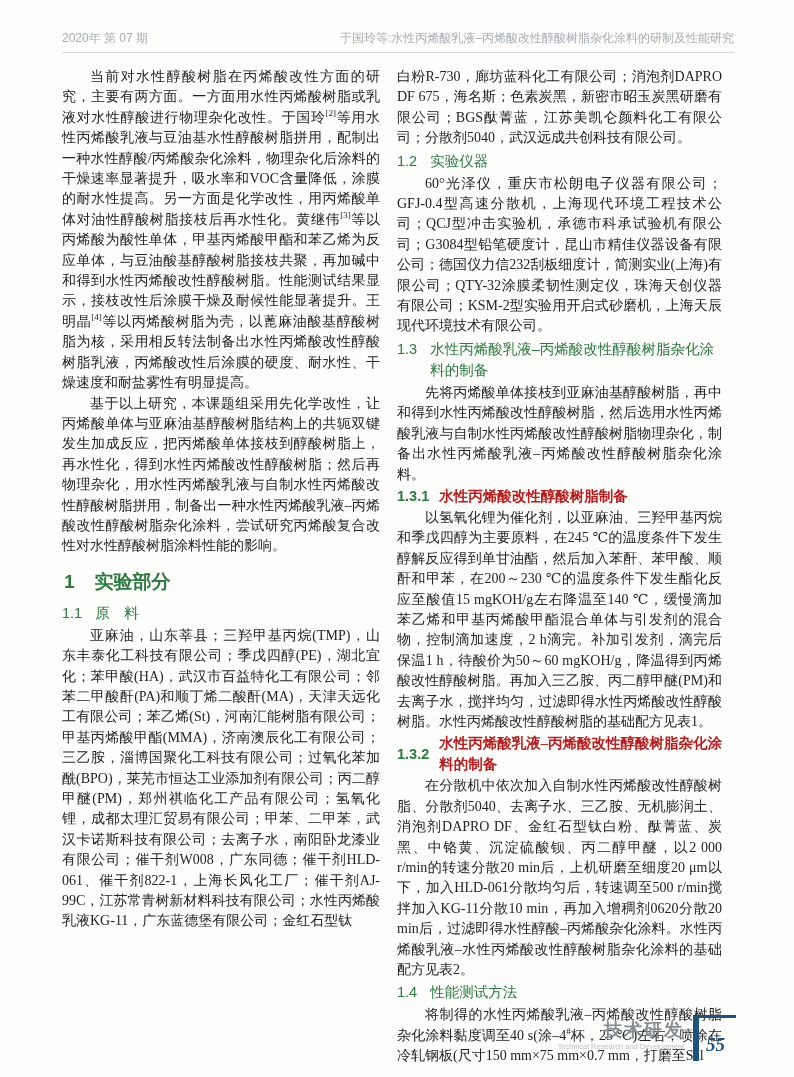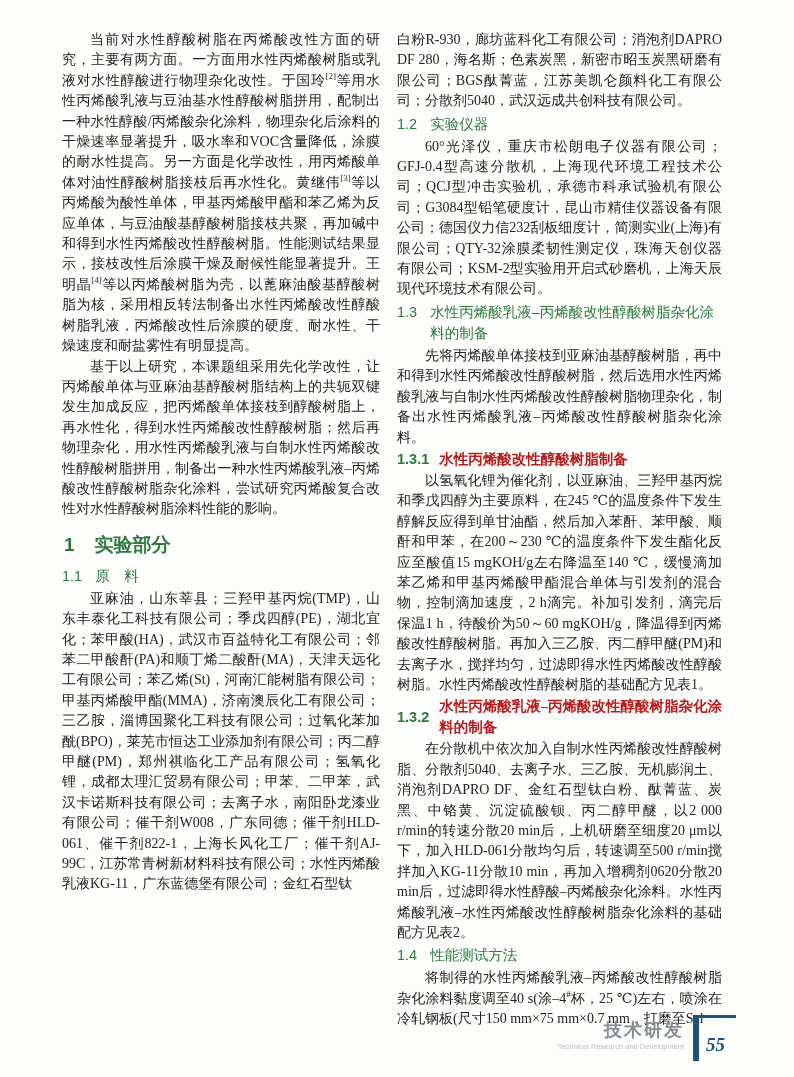--- a/index.html
+++ b/index.html
@@ -89,20 +89,24 @@
     font-family:"Liberation Serif","DejaVu Serif",serif;
     font-style:italic;font-weight:bold;
     font-size:19px;color:var(--page-blue);
   }
 </style>
 </head>
 <body>
 
 <div class="page">
 
+  <header class="hdr">
+    <span>2020年  第 07 期</span>
+    <span>于国玲等:水性丙烯酸乳液–丙烯酸改性醇酸树脂杂化涂料的研制及性能研究</span>
+  </header>
 
   <div class="cols">
 
     <div class="col left">
       <p class="ind">当前对水性醇酸树脂在丙烯酸改性方面的研究，主要有两方面。一方面用水性丙烯酸树脂或乳液对水性醇酸进行物理杂化改性。于国玲<sup>[2]</sup>等用水性丙烯酸乳液与豆油基水性醇酸树脂拼用，配制出一种水性醇酸/丙烯酸杂化涂料，物理杂化后涂料的干燥速率显著提升，吸水率和VOC含量降低，涂膜的耐水性提高。另一方面是化学改性，用丙烯酸单体对油性醇酸树脂接枝后再水性化。黄继伟<sup>[3]</sup>等以丙烯酸为酸性单体，甲基丙烯酸甲酯和苯乙烯为反应单体，与豆油酸基醇酸树脂接枝共聚，再加碱中和得到水性丙烯酸改性醇酸树脂。性能测试结果显示，接枝改性后涂膜干燥及耐候性能显著提升。王明晶<sup>[4]</sup>等以丙烯酸树脂为壳，以蓖麻油酸基醇酸树脂为核，采用相反转法制备出水性丙烯酸改性醇酸树脂乳液，丙烯酸改性后涂膜的硬度、耐水性、干燥速度和耐盐雾性有明显提高。</p>
       <p class="ind">基于以上研究，本课题组采用先化学改性，让丙烯酸单体与亚麻油基醇酸树脂结构上的共轭双键发生加成反应，把丙烯酸单体接枝到醇酸树脂上，再水性化，得到水性丙烯酸改性醇酸树脂；然后再物理杂化，用水性丙烯酸乳液与自制水性丙烯酸改性醇酸树脂拼用，制备出一种水性丙烯酸乳液–丙烯酸改性醇酸树脂杂化涂料，尝试研究丙烯酸复合改性对水性醇酸树脂涂料性能的影响。</p>
 
       <h2 class="h-sec">
         <span class="num">1</span>
         <span>实验部分</span>
@@ -110,21 +114,21 @@
 
       <h3 class="h-sub">
         <span class="num">1.1</span>
         <span class="txt">原　料</span>
       </h3>
 
       <p class="ind">亚麻油，山东莘县；三羟甲基丙烷(TMP)，山东丰泰化工科技有限公司；季戊四醇(PE)，湖北宜化；苯甲酸(HA)，武汉市百益特化工有限公司；邻苯二甲酸酐(PA)和顺丁烯二酸酐(MA)，天津天远化工有限公司；苯乙烯(St)，河南汇能树脂有限公司；甲基丙烯酸甲酯(MMA)，济南澳辰化工有限公司；三乙胺，淄博国聚化工科技有限公司；过氧化苯加酰(BPO)，莱芜市恒达工业添加剂有限公司；丙二醇甲醚(PM)，郑州祺临化工产品有限公司；氢氧化锂，成都太理汇贸易有限公司；甲苯、二甲苯，武汉卡诺斯科技有限公司；去离子水，南阳卧龙漆业有限公司；催干剂W008，广东同德；催干剂HLD-061、催干剂822-1，上海长风化工厂；催干剂AJ-99C，江苏常青树新材料科技有限公司；水性丙烯酸乳液KG-11，广东蓝德堡有限公司；金红石型钛</p>
     </div>
 
     <div class="col right">
-      <p>白粉R-930，廊坊蓝科化工有限公司；消泡剂DAPRO DF 280，海名斯；色素炭黑，新密市昭玉炭黑研磨有限公司；BGS酞菁蓝，江苏美凯仑颜料化工有限公司；分散剂5040，武汉远成共创科技有限公司。</p>
+      <p>白粉R-730，廊坊蓝科化工有限公司；消泡剂DAPRO DF 675，海名斯；色素炭黑，新密市昭玉炭黑研磨有限公司；BGS酞菁蓝，江苏美凯仑颜料化工有限公司；分散剂5040，武汉远成共创科技有限公司。</p>
 
       <h3 class="h-sub">
         <span class="num">1.2</span>
         <span class="txt">实验仪器</span>
       </h3>
       <p class="ind">60°光泽仪，重庆市松朗电子仪器有限公司；GFJ-0.4型高速分散机，上海现代环境工程技术公司；QCJ型冲击实验机，承德市科承试验机有限公司；G3084型铅笔硬度计，昆山市精佳仪器设备有限公司；德国仪力信232刮板细度计，简测实业(上海)有限公司；QTY-32涂膜柔韧性测定仪，珠海天创仪器有限公司；KSM-2型实验用开启式砂磨机，上海天辰现代环境技术有限公司。</p>
 
       <h3 class="h-sub">
         <span class="num">1.3</span>
         <span class="txt">水性丙烯酸乳液–丙烯酸改性醇酸树脂杂化涂料的制备</span>

